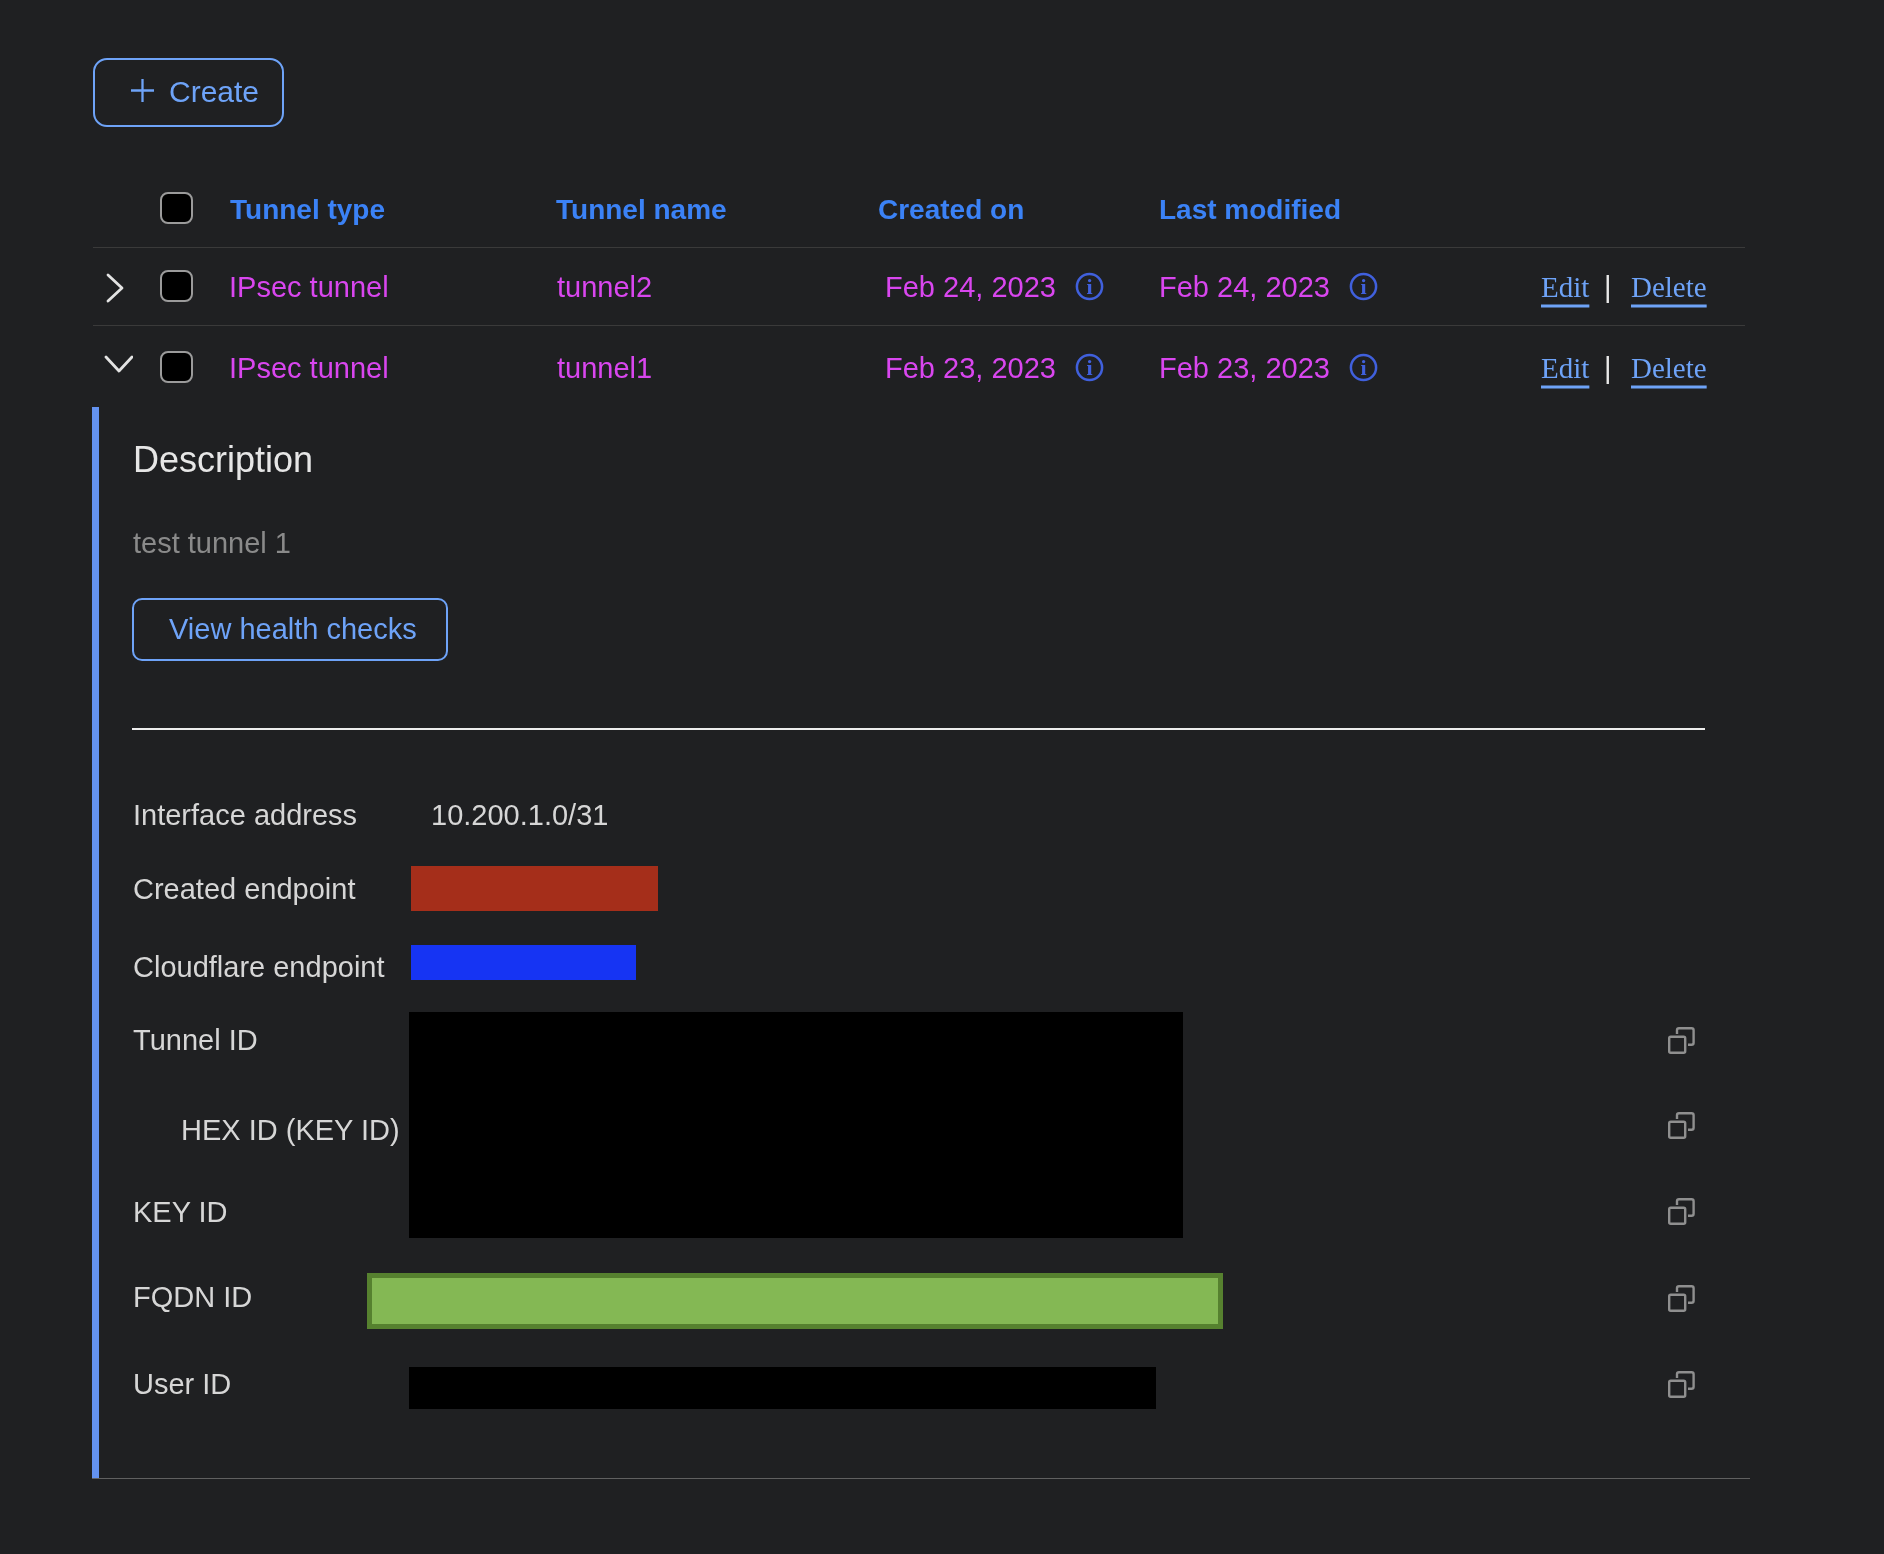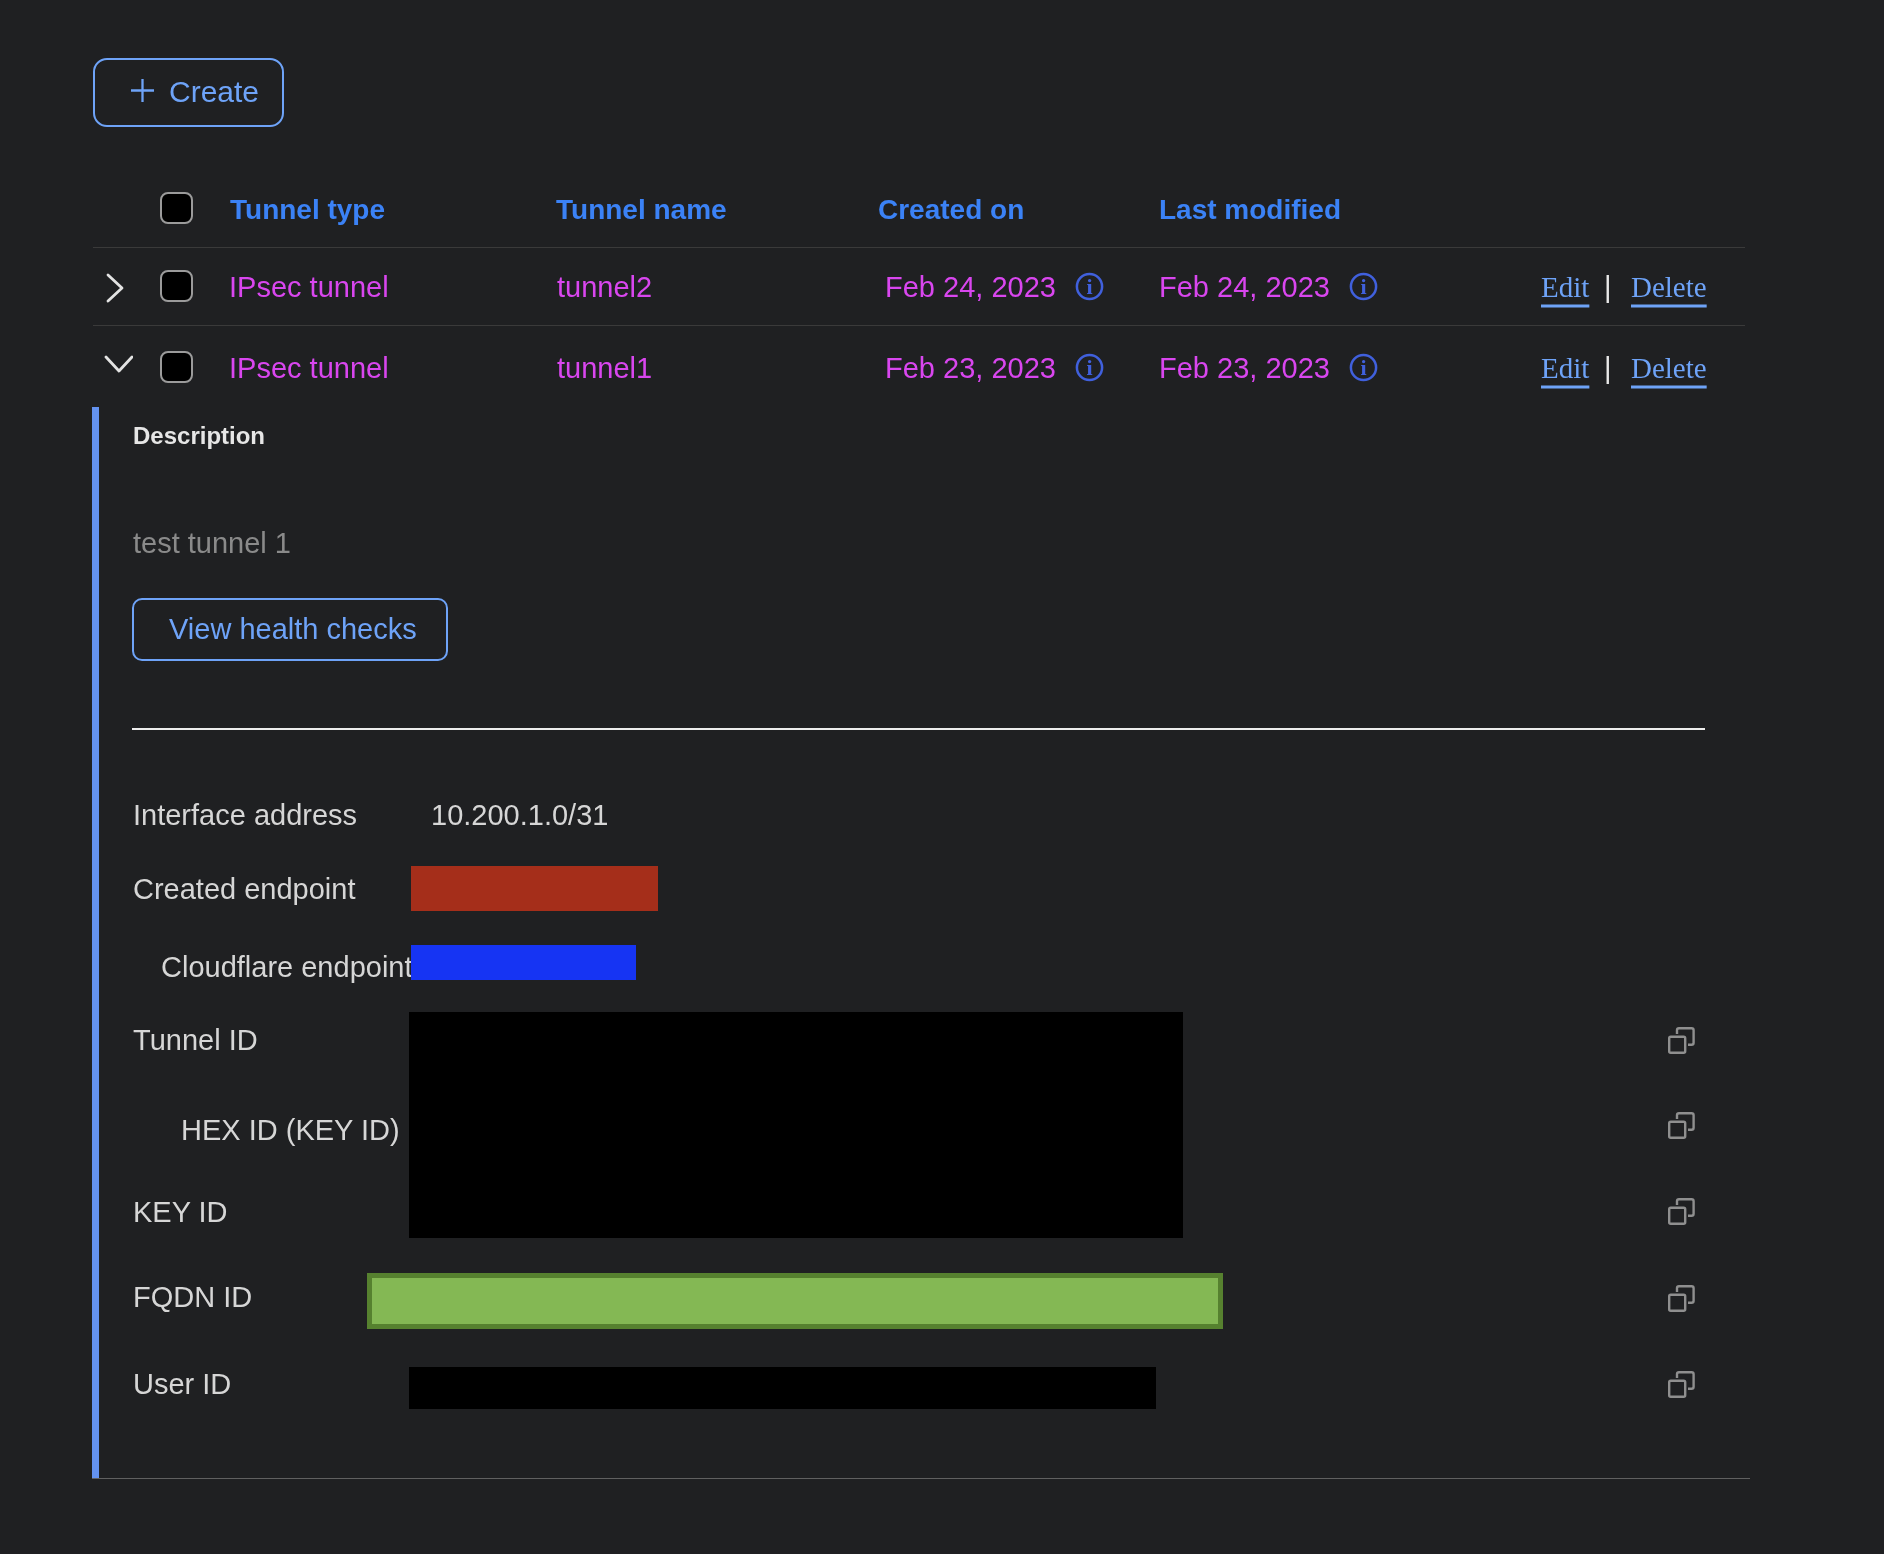--- a/index.html
+++ b/index.html
@@ -52,35 +52,35 @@
 <div class="abs t ct" style="left:1604px;top:287px;color:#e8e8e8;">|</div>
 <div class="abs t ct link" style="left:1631px;top:287px;">Delete</div>
 
 <div class="abs t ct link" style="left:1541px;top:368px;">Edit</div>
 <div class="abs t ct" style="left:1604px;top:368px;color:#e8e8e8;">|</div>
 <div class="abs t ct link" style="left:1631px;top:368px;">Delete</div>
 
 <div class="abs" style="left:92px;top:407px;width:7px;height:1071px;background:#6392f0;"></div>
 <div class="abs hline" style="left:92px;top:1478px;width:1658px;background:#606060;"></div>
 
-<div class="abs ct" style="left:133px;top:436px;color:#e6e6e6;font-size:24px;font-weight:bold;">Description</div>
+<div class="abs ct" style="left:133px;top:460px;color:#e6e6e6;font-size:36px;font-weight:normal;">Description</div>
 <div class="abs ct" style="left:133px;top:543px;color:#8a8a8a;font-size:29px;">test tunnel 1</div>
 
 <div class="abs" style="left:132px;top:598px;width:312px;height:59px;border:2px solid #6ea3f8;border-radius:10px;"></div>
 <div class="abs t ct" style="left:169px;top:629px;color:#6ea3f8;">View health checks</div>
 
 <div class="abs" style="left:132px;top:728px;width:1573px;height:2px;background:#ededed;"></div>
 
 <div class="abs lbl ct" style="left:133px;top:815px;">Interface address</div>
 <div class="abs lbl ct" style="left:431px;top:815px;">10.200.1.0/31</div>
 
 <div class="abs lbl ct" style="left:133px;top:889px;">Created endpoint</div>
 <div class="abs" style="left:411px;top:866px;width:247px;height:45px;background:#a52e1a;"></div>
 
-<div class="abs lbl ct" style="left:133px;top:967px;margin-left:28px;">Cloudflare endpoint</div>
+<div class="abs lbl ct" style="left:133px;top:967px;">Cloudflare endpoint</div>
 <div class="abs" style="left:411px;top:945px;width:225px;height:35px;background:#1634f3;"></div>
 
 <div class="abs lbl ct" style="left:133px;top:1040px;">Tunnel ID</div>
 <div class="abs lbl ct" style="left:133px;top:1130px;margin-left:48px;">HEX ID (KEY ID)</div>
 <div class="abs lbl ct" style="left:133px;top:1212px;">KEY ID</div>
 <div class="abs" style="left:409px;top:1012px;width:774px;height:226px;background:#000;"></div>
 
 <div class="abs lbl ct" style="left:133px;top:1297px;">FQDN ID</div>
 <div class="abs" style="left:367px;top:1273px;width:856px;height:56px;background:#84b854;border:5px solid #56812f;box-sizing:border-box;"></div>
 

